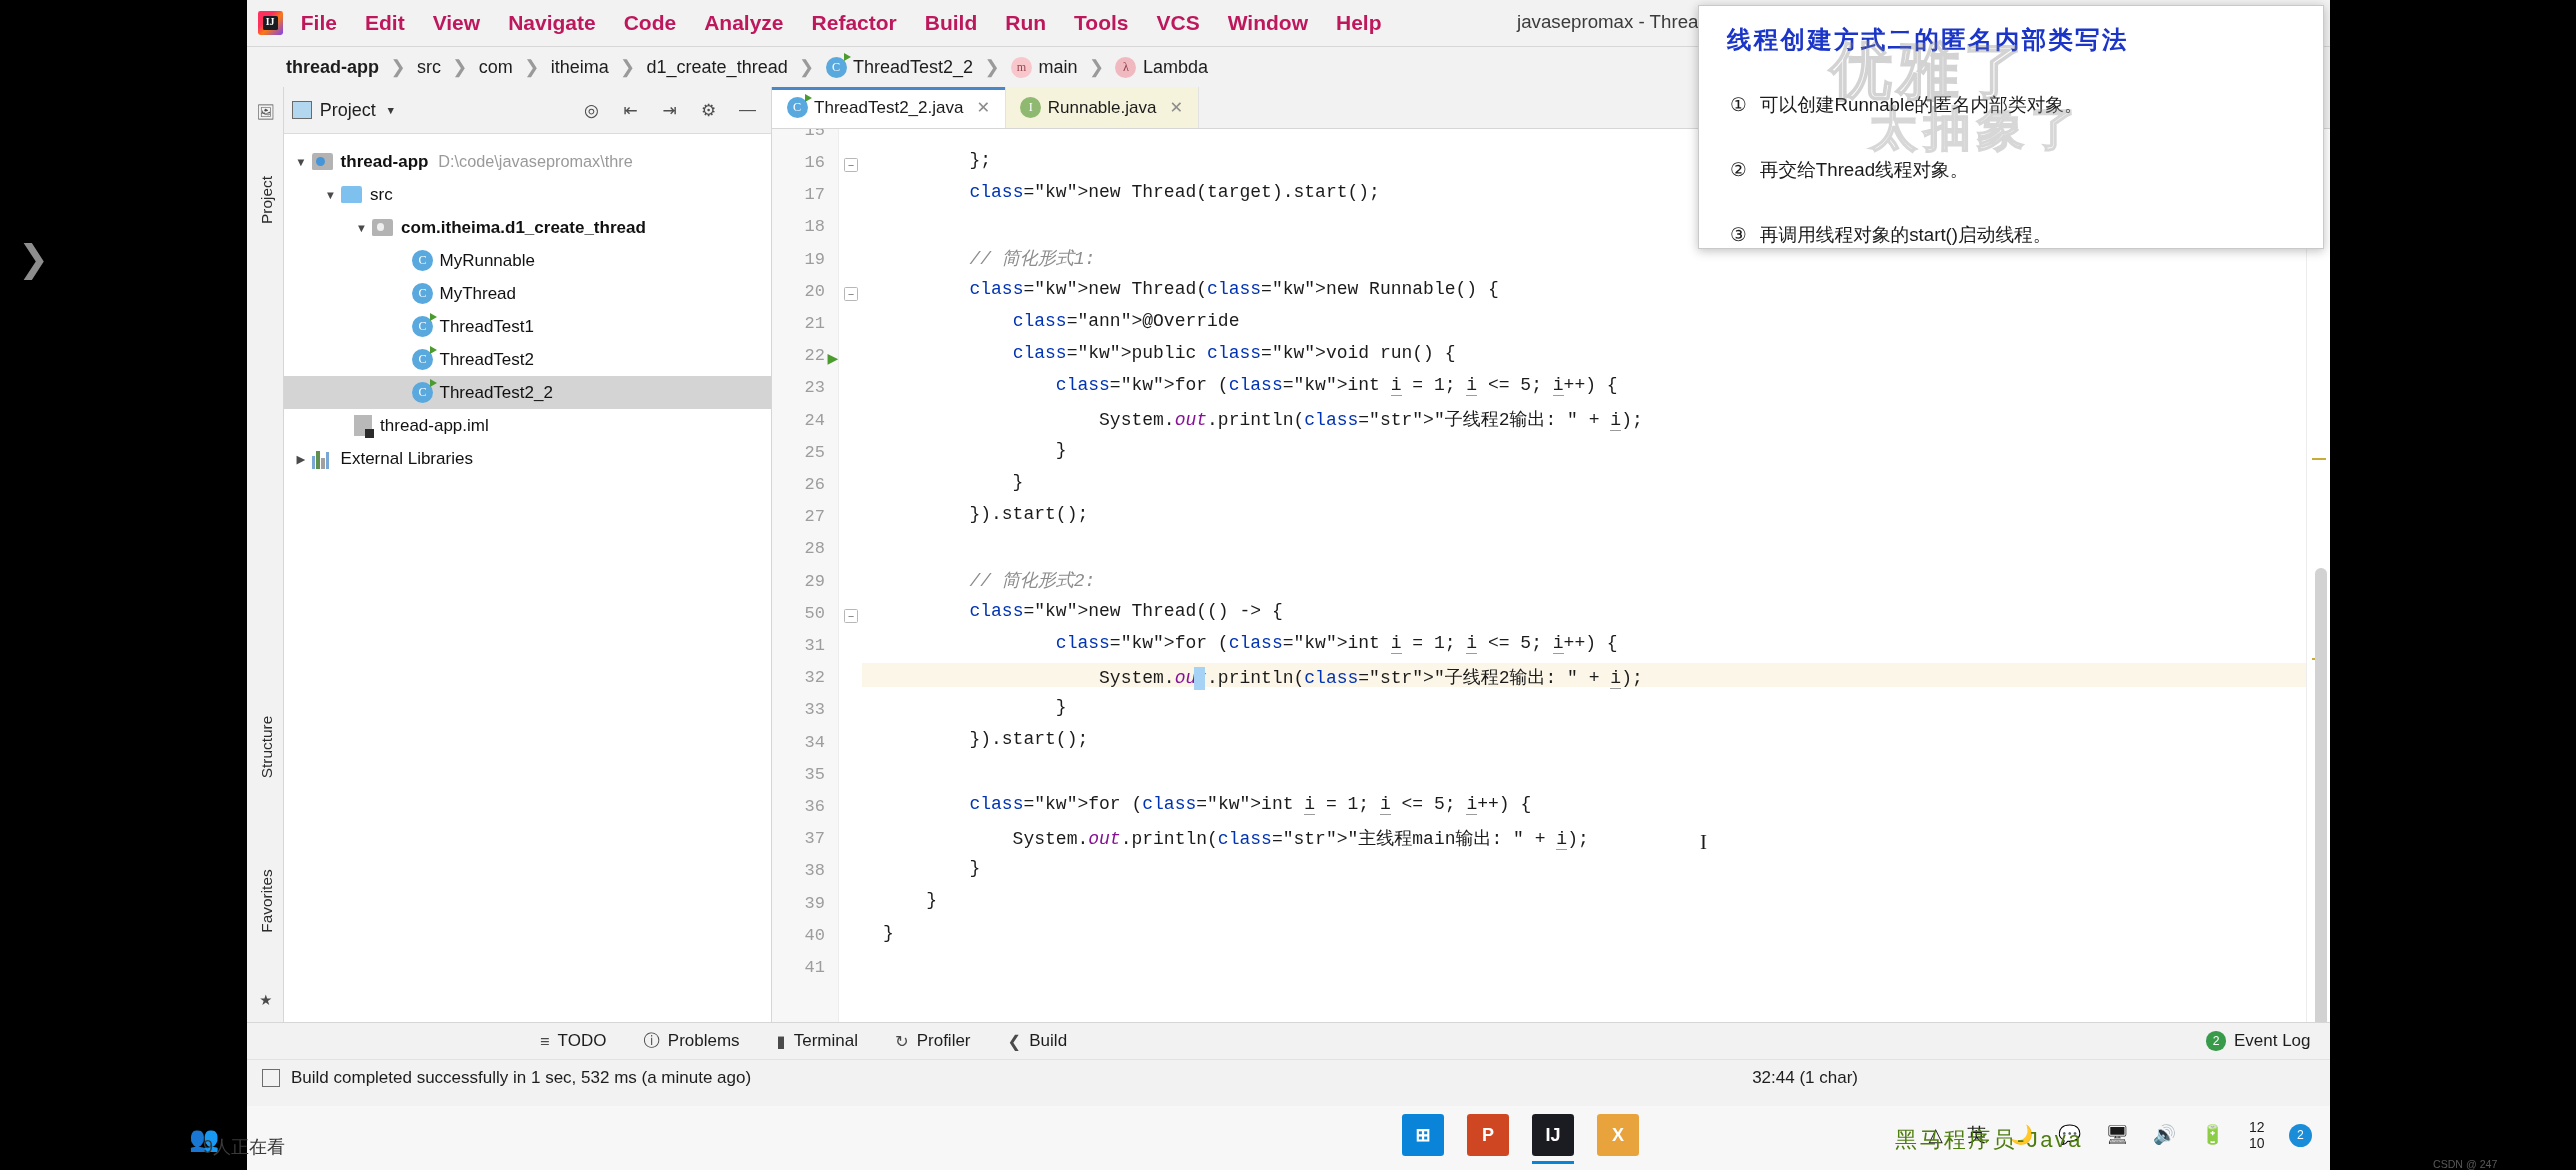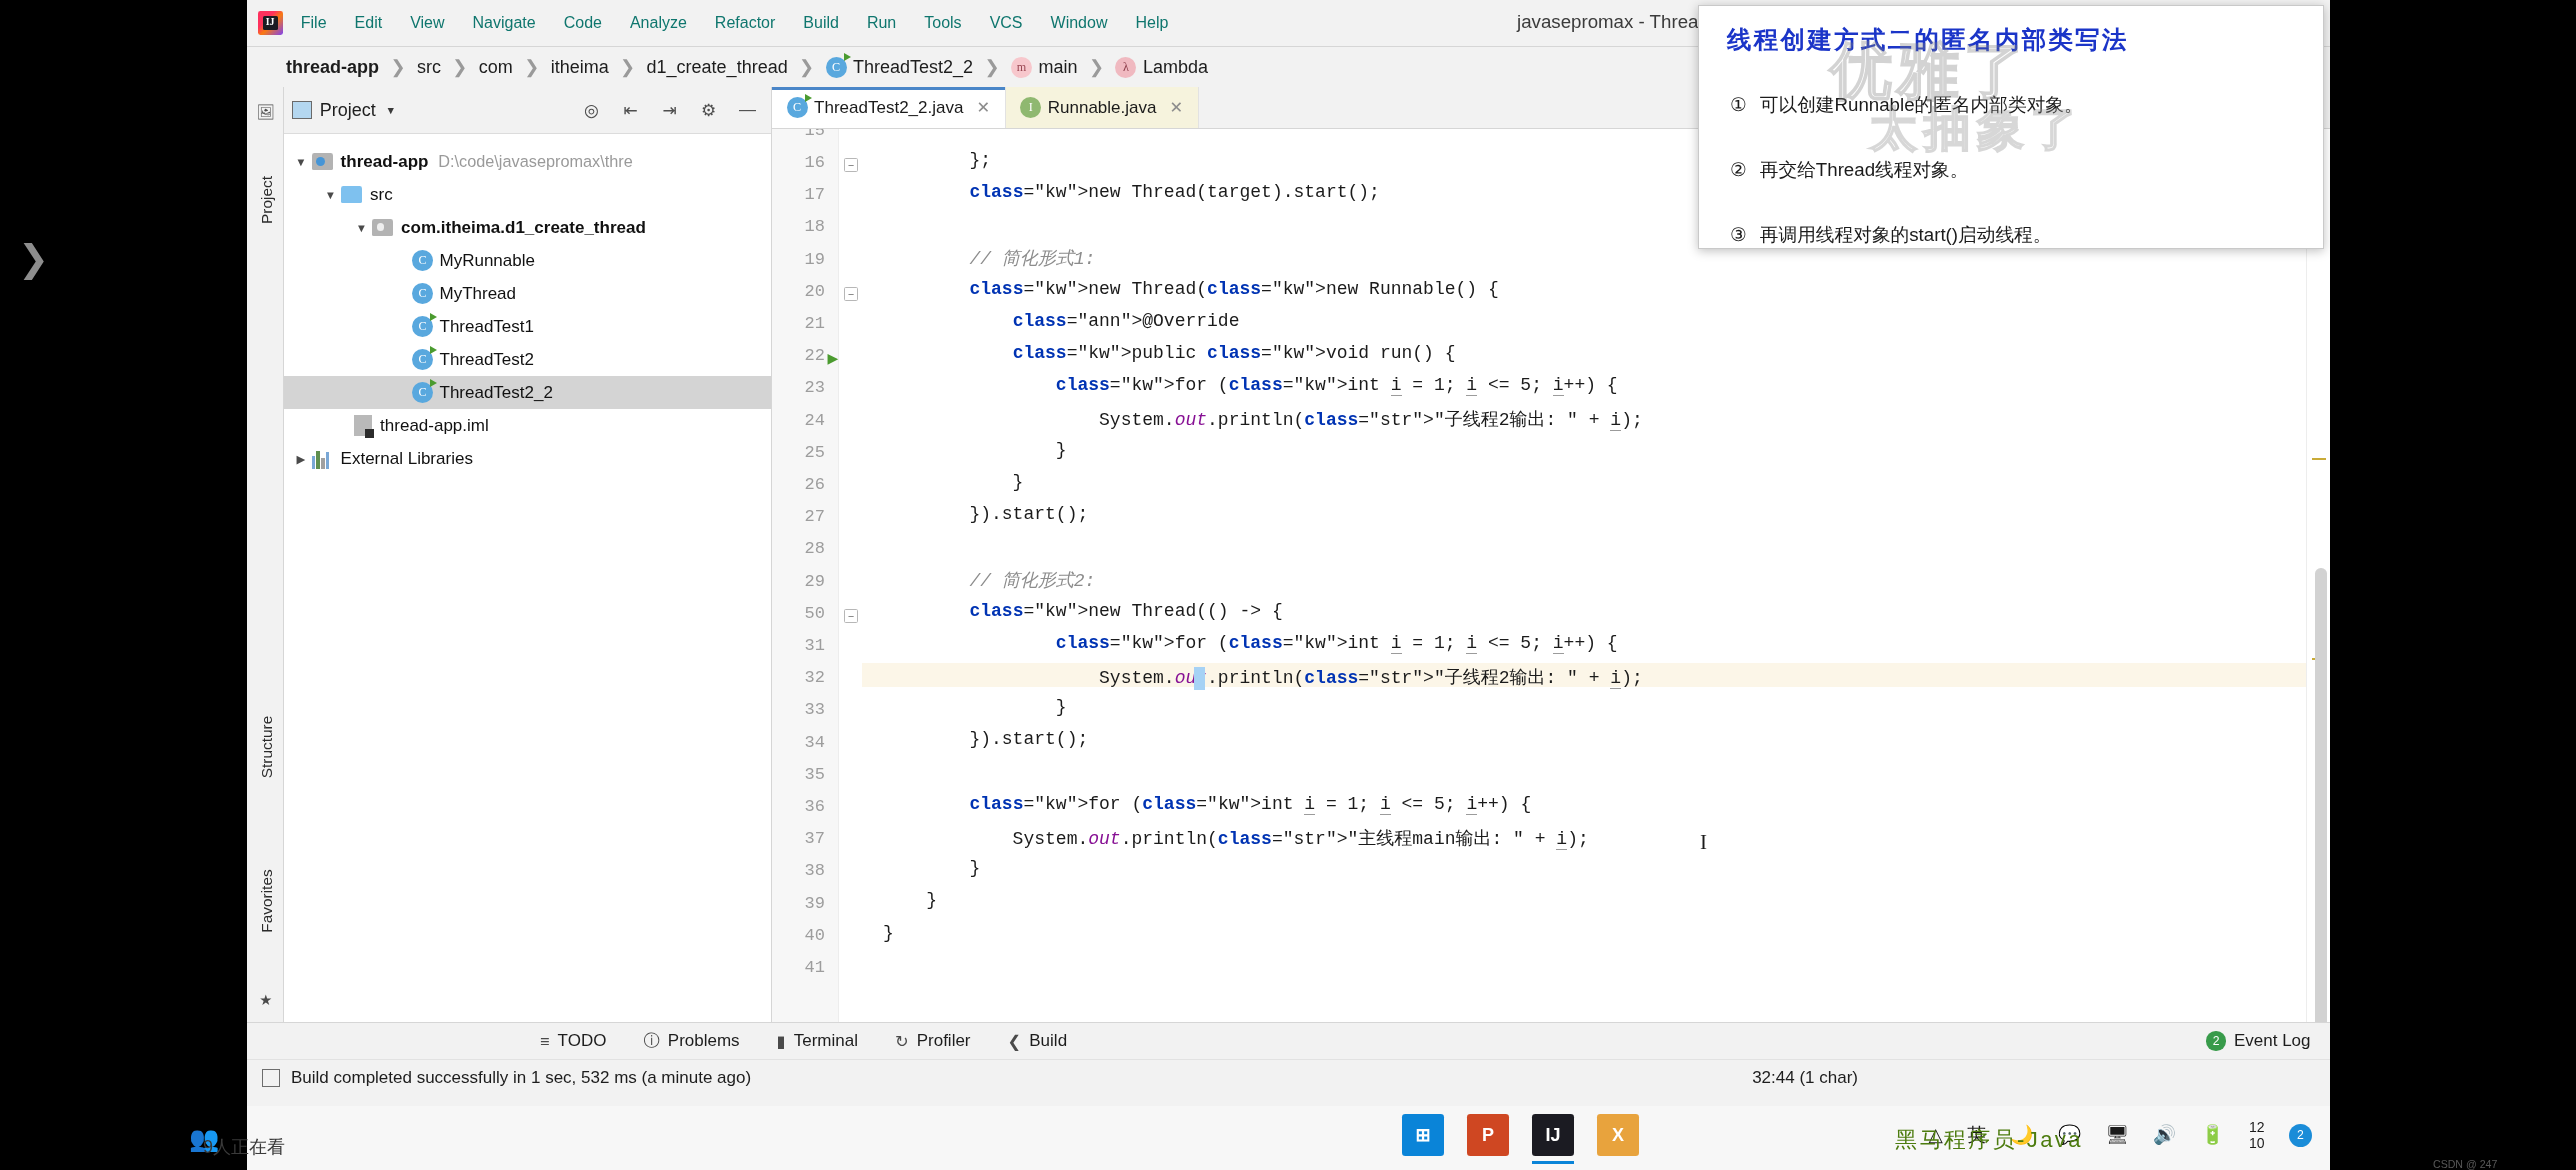--- a/index.html
+++ b/index.html
@@ -22,21 +22,21 @@
 
   
   #ide { position:absolute; left:247px; top:0; width:2083px; height:1106px; background:#f2f2f2; }
 
   
   .menubar { position:relative; height:46px; background:#f2f2f2; display:flex; align-items:center; padding-left:11.4px; }
   .ij-logo { width:24.4px; height:24.4px; margin-right:18px; position:relative; border-radius:2.4px;
      background: linear-gradient(135deg,#fe315d 0%, #fe315d 35%, #f97a12 55%, #7d41f2 100%); }
   .ij-logo::after{ content:""; position:absolute; left:4.9px; top:4.9px; width:14.6px; height:14.6px; background:#1b1b22; border-radius:1.6px;}
   .ij-logo::before{ content:"IJ"; position:absolute; left:7.3px; top:5.7px; z-index:2; color:#fff; font-size:9.8px; font-weight:bold; font-family:"Liberation Serif",serif;}
-  .menu-item { font-size:16px; color:#0f766e; margin-right:28px; cursor:default; white-space:nowrap; }
+  .menu-item { font-size:21px; color:#be185d; margin-right:28px; cursor:default; white-space:nowrap;font-weight:bold; }
   .win-title { position:absolute; left:1270px; top:11.4px; font-size:18.7px; color:#3b3b3b; white-space:nowrap; }
 
   
   .navbar { position:relative; height:41px; background:#f2f2f2; border-top:0.8px solid #d6d6d6; display:flex; align-items:center; padding-left:39px; }
   .crumb { font-size:18px; color:#1d1d1d; white-space:nowrap; display:flex; align-items:center;}
   .crumb.b { font-weight:bold; }
   .crumb-sep { color:#9a9a9a; font-size:18px; margin:0 11.4px; }
   .navbar-right { position:absolute; right:14.6px; top:6.5px; display:flex; align-items:center; gap:21px;}
   .icon-btn { width:28px; height:28px; display:flex; align-items:center; justify-content:center; color:#4a4a4a; font-size:17px;}
 
@@ -94,21 +94,21 @@
 
   .code-area { flex:1; position:relative; overflow:hidden; display:flex; }
   .gutter { width:67px; background:#f7f7f7; border-right:0.8px solid #ededed; position:relative; }
   .gnum { position:absolute; right:13px; font-size:17px; color:#9d9d9d; font-family:"Liberation Mono", monospace; }
   .foldcol { width:23px; background:#fff; position:relative; }
   .foldm { position:absolute; left:4.9px; width:14px; height:14px; border:0.8px solid #b7b7b7; background:#fff; color:#6c6c6c;
            font-size:10.6px; line-height:12.2px; text-align:center; border-radius:1.6px;}
   .codewrap { position:relative; flex:1; }
   .cline { position:absolute; left:21px; font-family:"Liberation Mono", monospace; font-size:18px; color:#1b1b1b; white-space:pre; }
   .hl-line { position:absolute; left:0; right:0; height:24.4px; background:#fcf6e8; }
-  .kw { color:#0033b3; font-weight:bold; }
+  .kw { color:#0033b3; font-weight:normal; }
   .cm { color:#8c8c8c; font-style:italic; }
   .fld { color:#871094; font-style:italic; }
   .var { color:#1b1b1b; border-bottom:0.8px solid #9b9b9b; }
   .caret-bar { position:absolute; width:1.6px; height:23px; background:#1b1b1b; }
   .sel-ch { position:absolute; background:#a6d2f5; }
   .mouse-caret { position:absolute; color:#1b1b1b; font-size:21px; font-family:"Liberation Serif",serif;}
   .run-mark { position:absolute; color:#4b9b2f; font-size:14px; }
 
   
   .markerbar { width:24.4px; background:#fff; border-left:0.8px solid #ededed; position:relative; }

